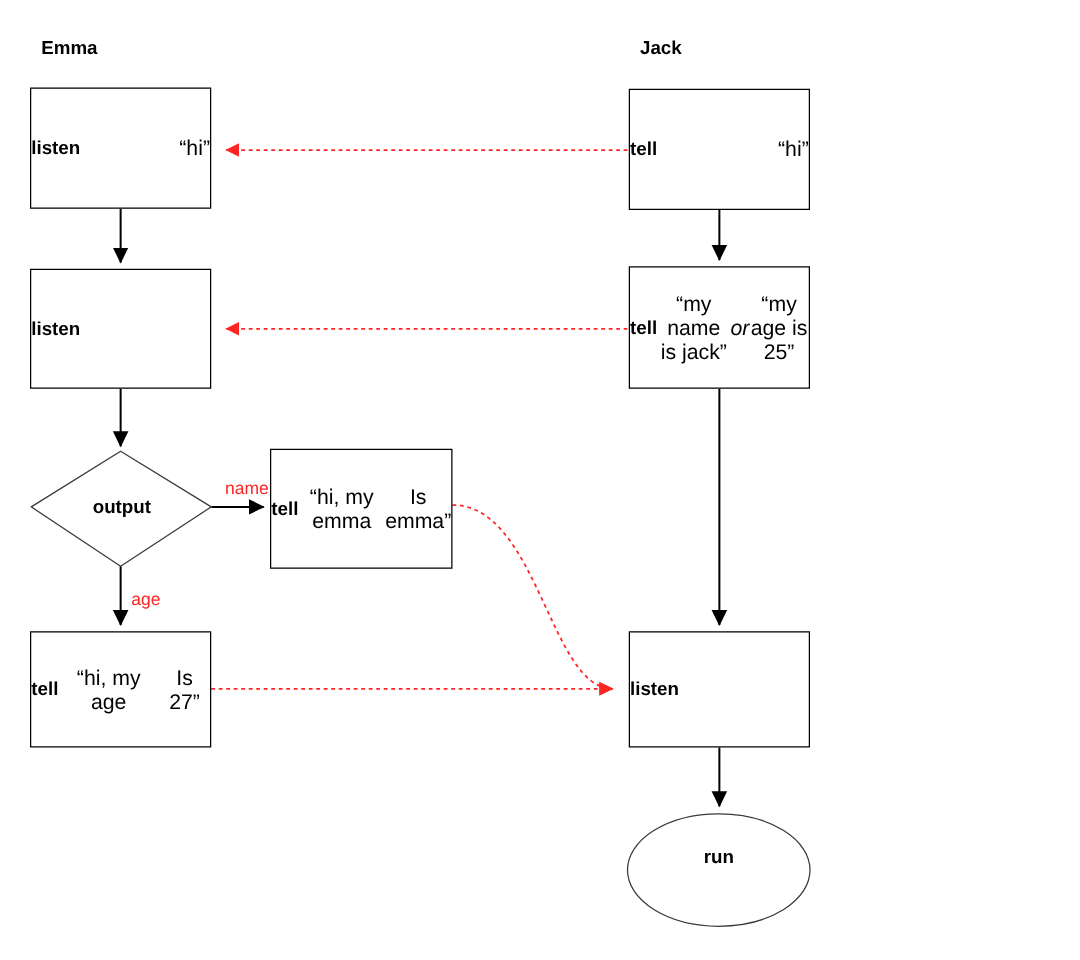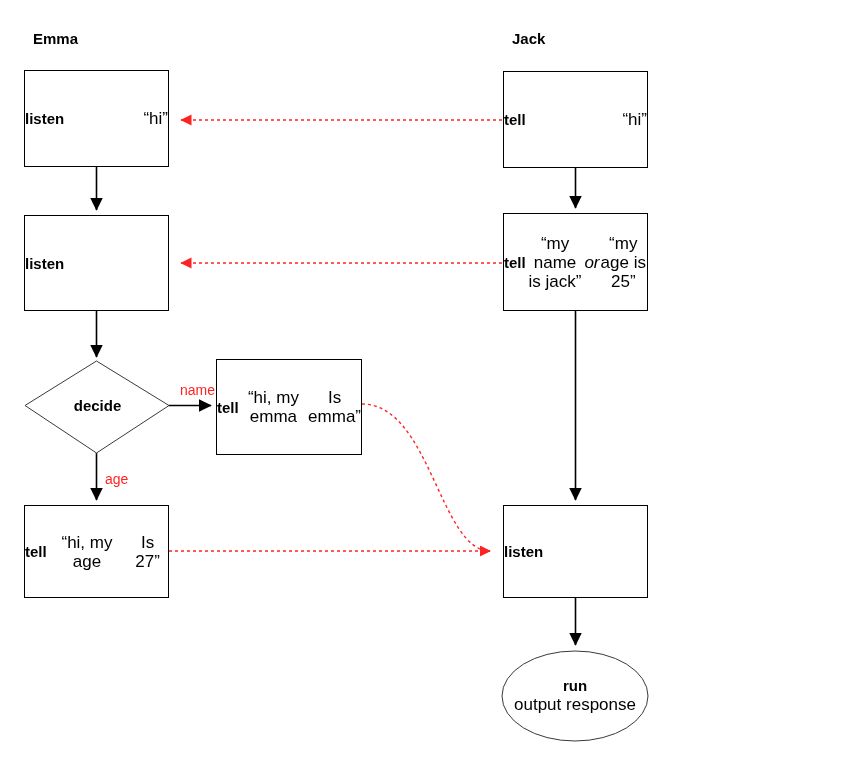--- a/index.html
+++ b/index.html
@@ -139,21 +139,21 @@
 
   <div class="node box" style="left:24px; top:70px; width:145px; height:97px;">
     <div class="node-title">listen</div>
     <div class="node-line">“hi”</div>
   </div>
 
   <div class="node box" style="left:24px; top:215px; width:145px; height:96px;">
     <div class="node-title">listen</div>
   </div>
 
-  <div class="diamond-label" style="left:25px; top:397px; width:145px;">decide</div>
+  <div class="diamond-label" style="left:25px; top:397px; width:145px;">output</div>
 
   <div class="node box" style="left:216px; top:359px; width:146px; height:96px;">
     <div class="node-title">tell</div>
     <div class="node-line">“hi, my emma</div>
     <div class="node-line">Is emma”</div>
   </div>
 
   <div class="node box" style="left:24px; top:505px; width:145px; height:93px;">
     <div class="node-title">tell</div>
     <div class="node-line">“hi, my age</div>
@@ -171,20 +171,19 @@
     <div class="node-line italic">or</div>
     <div class="node-line">“my age is 25”</div>
   </div>
 
   <div class="node box" style="left:503px; top:505px; width:145px; height:93px;">
     <div class="node-title">listen</div>
   </div>
 
   <div class="ellipse-label" style="left:501px; top:676px;">
     <div class="node-title">run</div>
-    <div class="node-line">output response</div>
   </div>
 
   <div class="edge-label" style="left:180px; top:382px;">name</div>
 
   <div class="edge-label" style="left:105px; top:471px;">age</div>
 
 </div>
 
 </body></html>

